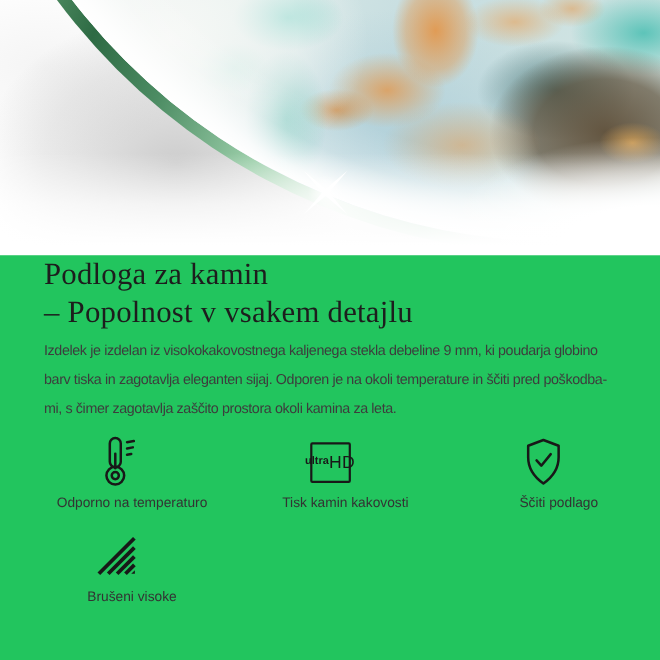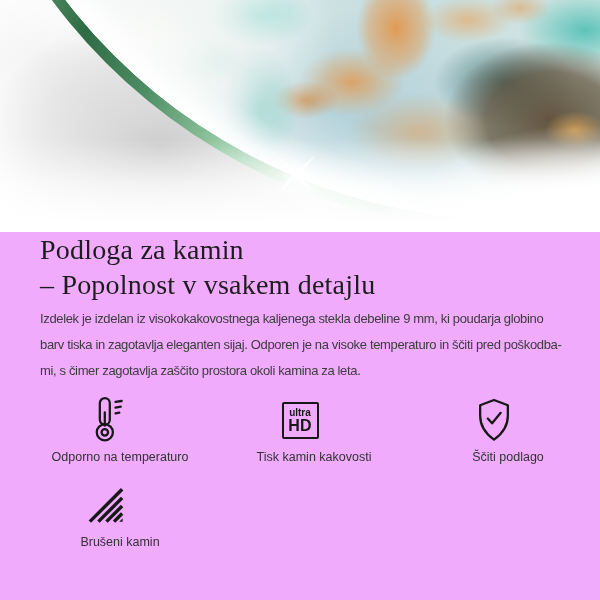--- a/index.html
+++ b/index.html
@@ -1,21 +1,21 @@
 <!DOCTYPE html>
 <html><head>
 <meta charset="utf-8">
 <style>
   html,body{margin:0;padding:0;}
   body{
     width:600px;height:600px;overflow:hidden;background:#ffffff;
     font-family:"Liberation Sans", sans-serif;
     -webkit-font-smoothing:antialiased;
   }
-  .page{position:relative;width:600px;height:600px;background:#f0abfc;}
+  .page{position:relative;width:600px;height:600px;background:#22c55e;}
 
   
   .hero{position:relative;width:600px;height:232px;overflow:hidden;background:#fff;}
   .hero-shadow{
     position:absolute;inset:0;
     background:
       radial-gradient(ellipse 240px 185px at 160px 148px, rgba(100,100,100,.32) 0%, rgba(128,128,128,.16) 50%, rgba(160,160,160,0) 74%),
       radial-gradient(ellipse 240px 55px at 390px 222px, rgba(110,110,110,.20) 0%, rgba(110,110,110,0) 70%),
       radial-gradient(ellipse 200px 120px at 40px 60px, rgba(150,150,150,.10) 0%, rgba(150,150,150,0) 70%);
   }
@@ -72,24 +72,24 @@
   
   .features{
     margin:10px 9px 0;
     display:grid;grid-template-columns:repeat(3,1fr);row-gap:14px;
   }
   .feature{display:flex;flex-direction:column;align-items:center;}
   .icon-box{height:52px;display:flex;align-items:center;justify-content:center;}
   .feature-label{margin-top:4px;font-size:12.5px;line-height:15px;color:#333;white-space:nowrap;margin-left:28px;}
   .uhd{
     width:33px;height:33px;border:2.5px solid #181818;border-radius:2px;
-    display:flex;flex-direction:column;align-items:center;justify-content:center;color:#181818;
+    display:flex;flex-direction:row;align-items:center;justify-content:center;color:#181818;
   }
   .uhd-top{font-size:10px;line-height:10px;font-weight:700;}
-  .uhd-bottom{font-size:16px;line-height:15px;font-weight:700;letter-spacing:.3px;}
+  .uhd-bottom{font-size:16px;line-height:15px;font-weight:400;letter-spacing:.3px;}
   svg{display:block;}
 </style>
 </head>
 <body>
 
 <div class="page">
 
   <div class="hero">
     <div class="hero-shadow"></div>
     <div class="glass-edge"></div>
@@ -107,21 +107,21 @@
     <div class="hero-fade"></div>
   </div>
 
   <div class="content-text">
     <h1 class="title">
       <span>Podloga za kamin</span>
       <span>– Popolnost v vsakem detajlu</span>
     </h1>
     <div class="desc">
       <span>Izdelek je izdelan iz visokokakovostnega kaljenega stekla debeline 9 mm, ki poudarja globino</span>
-      <span>barv tiska in zagotavlja eleganten sijaj. Odporen je na visoke temperaturo in ščiti pred poškodba-</span>
+      <span>barv tiska in zagotavlja eleganten sijaj. Odporen je na okoli temperature in ščiti pred poškodba-</span>
       <span>mi, s čimer zagotavlja zaščito prostora okoli kamina za leta.</span>
     </div>
   </div>
 
   <div class="features">
 
     <div class="feature">
       <div class="icon-box">
         <svg viewBox="0 0 40 52" width="38" height="50">
           <g fill="none" stroke="#181818" stroke-width="2.4" stroke-linecap="round">
@@ -166,18 +166,18 @@
         <svg viewBox="0 0 40 40" width="38" height="38">
           <g stroke="#181818" stroke-width="3.6">
             <line x1="3" y1="37.5" x2="37" y2="3.5"></line>
             <line x1="12" y1="37.5" x2="37" y2="12.5"></line>
             <line x1="20.5" y1="37.5" x2="37" y2="21"></line>
             <line x1="28.5" y1="37.5" x2="37" y2="29"></line>
           </g>
           <polygon points="34,37.5 37.5,34 37.5,37.5" fill="#181818"></polygon>
         </svg>
       </div>
-      <div class="feature-label">Brušeni kamin</div>
+      <div class="feature-label">Brušeni visoke</div>
     </div>
 
 
   </div>
 </div>
 
 </body></html>

